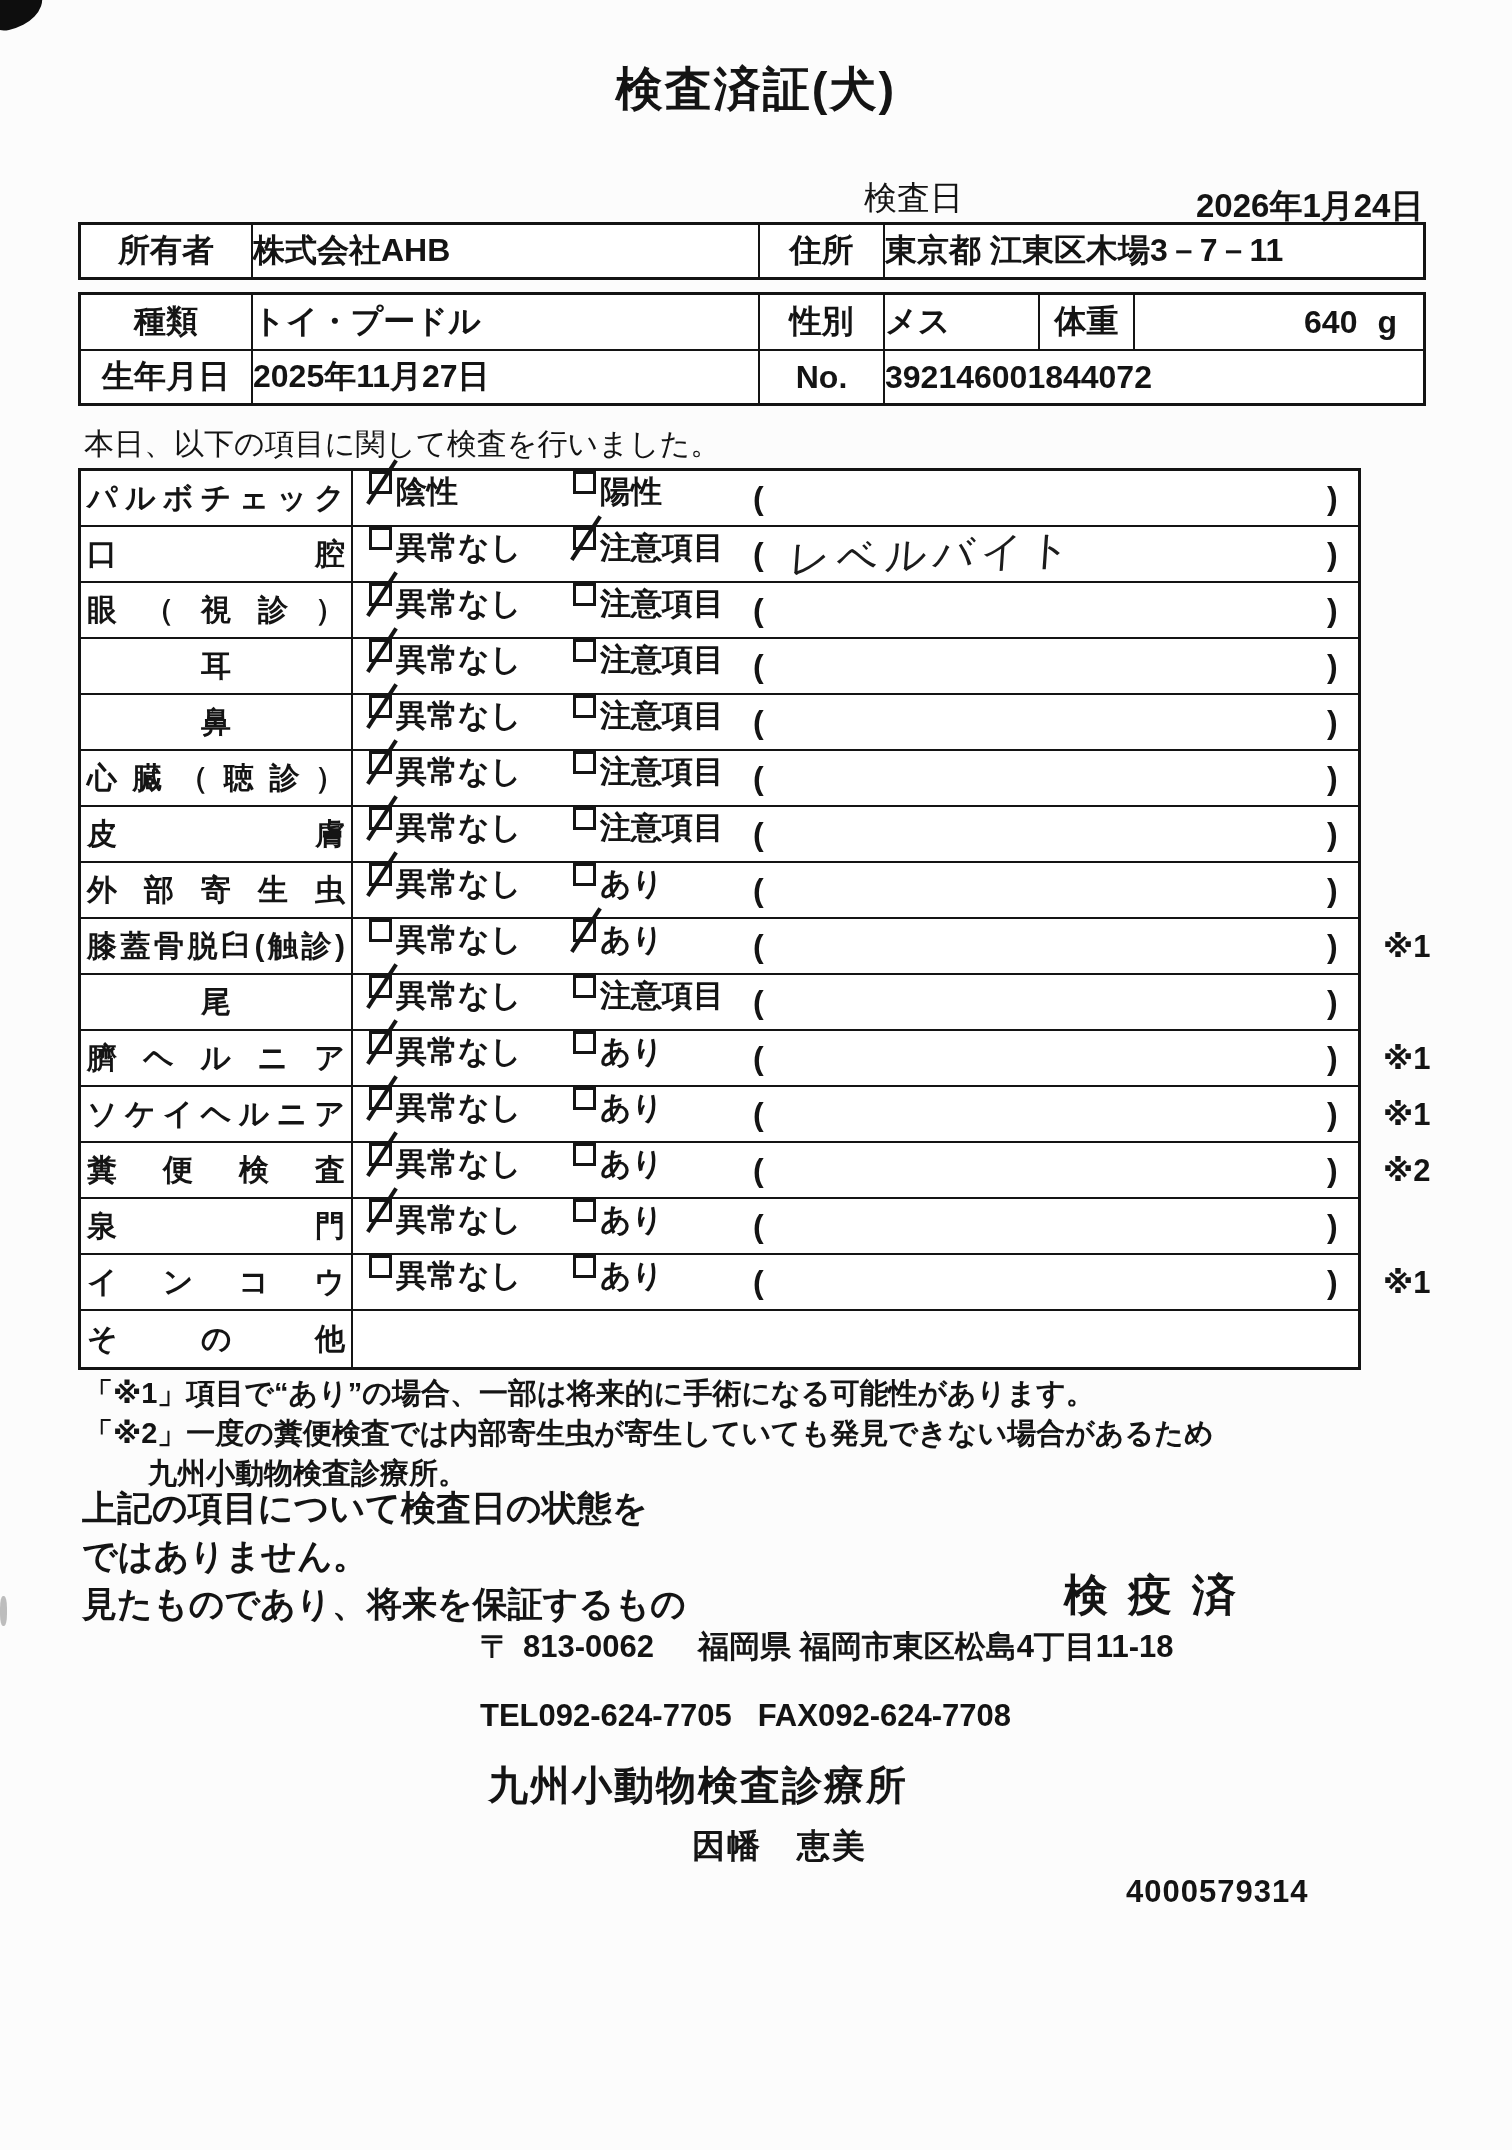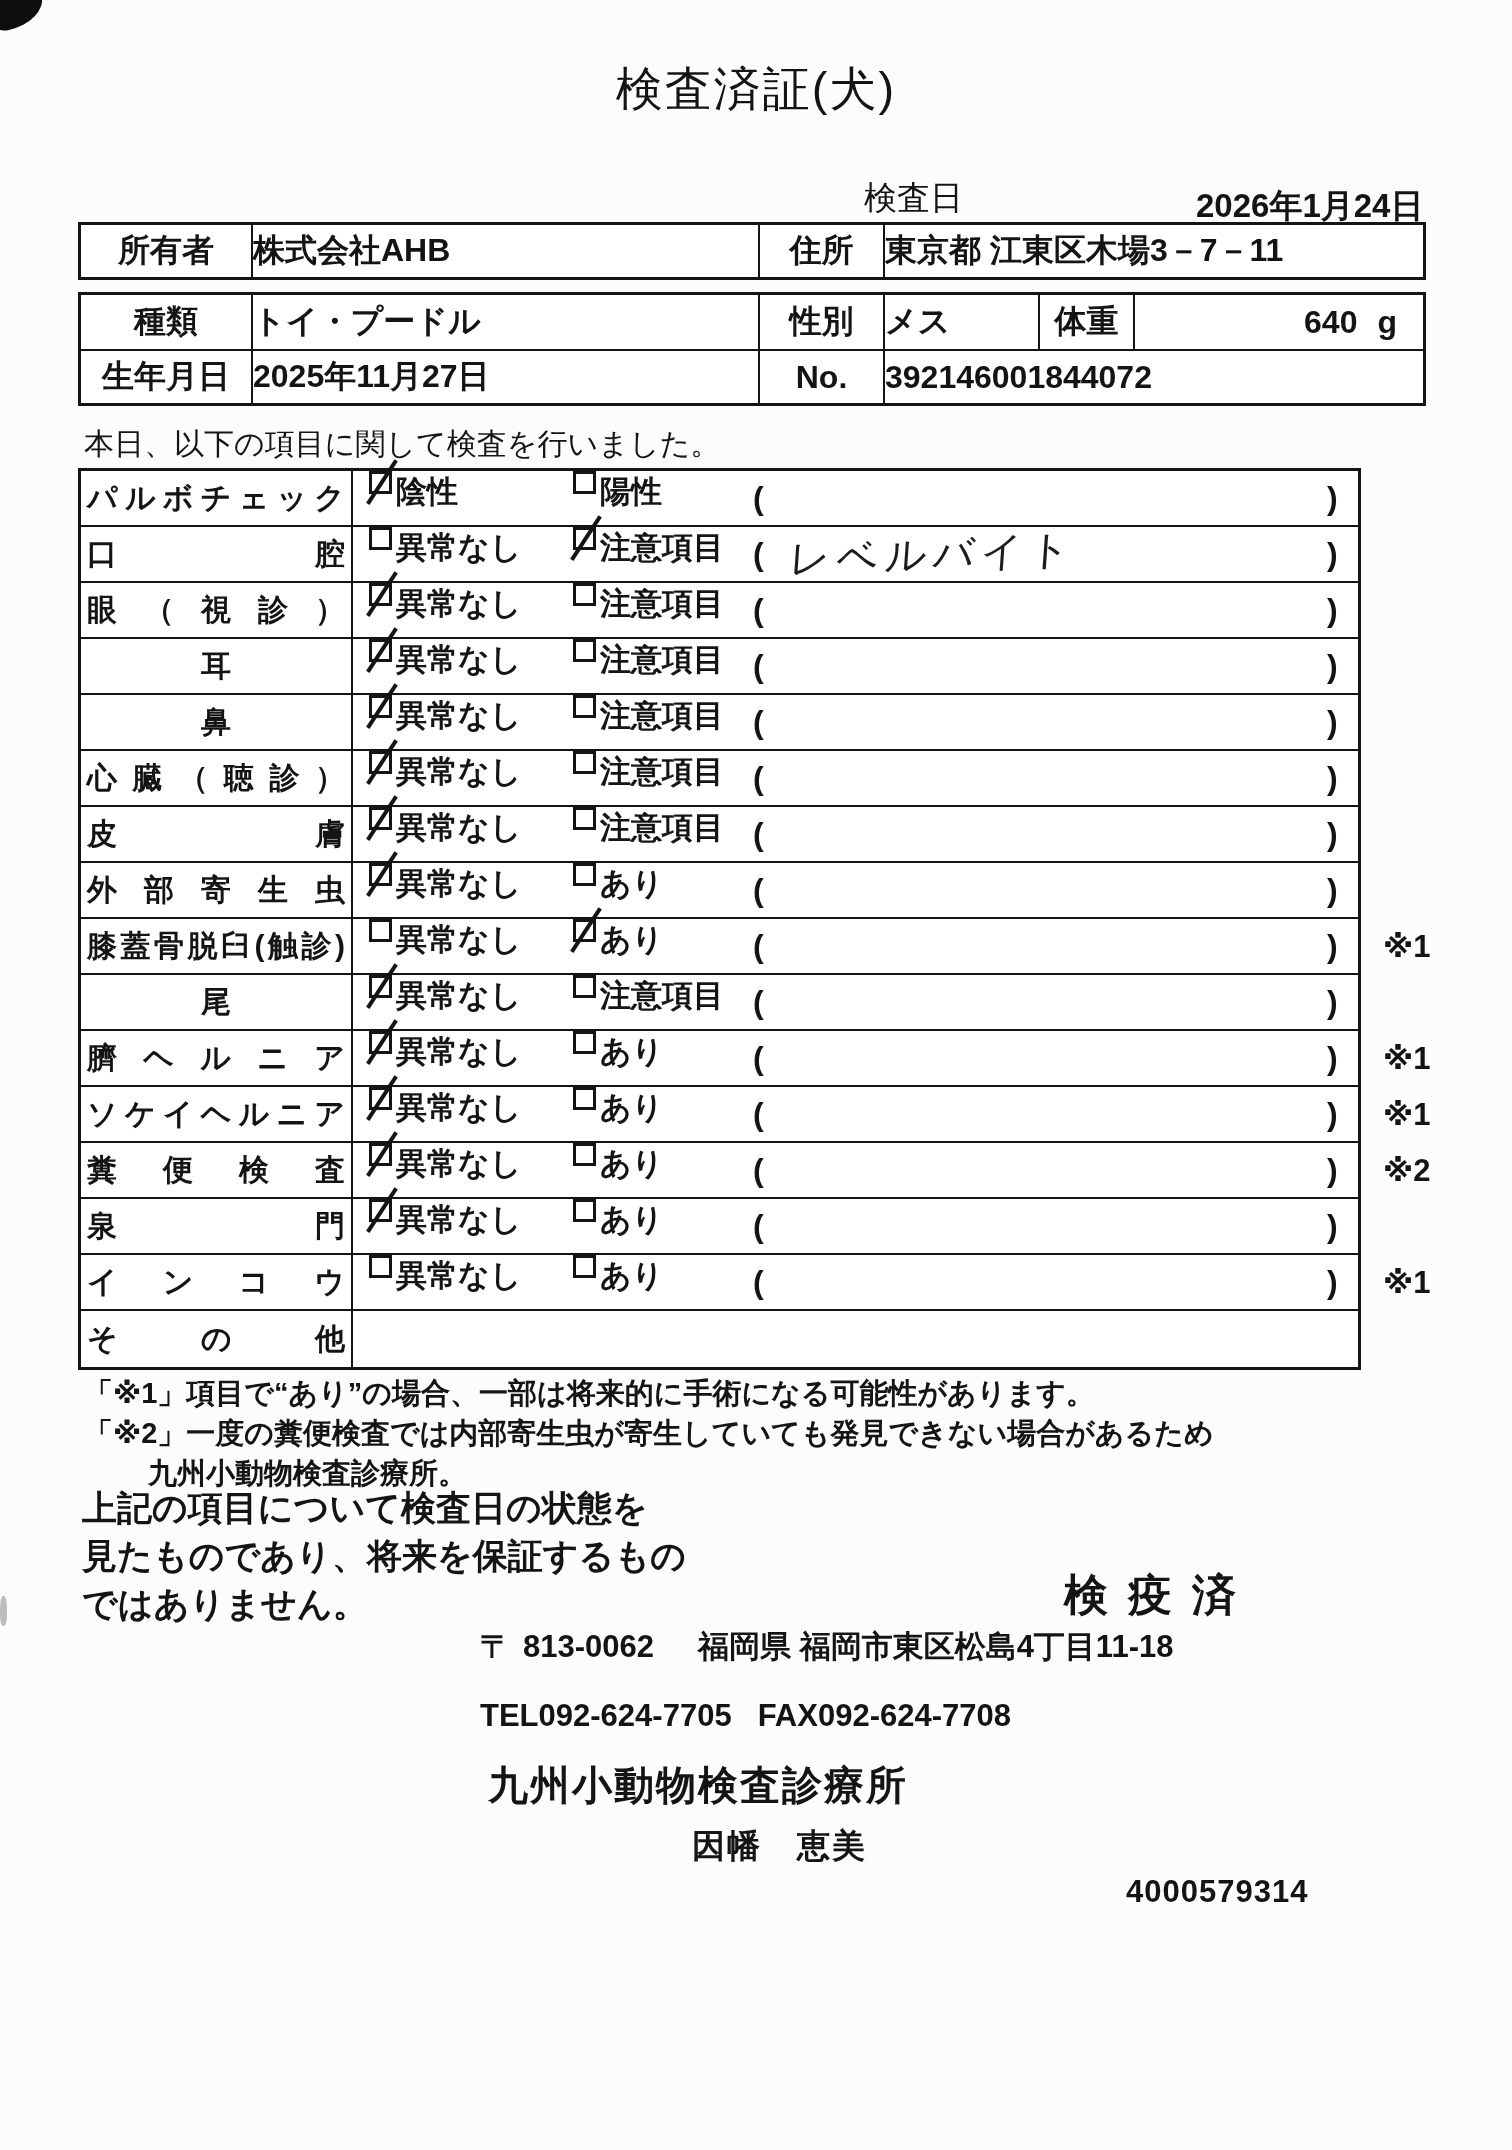--- a/index.html
+++ b/index.html
@@ -8,21 +8,21 @@
     font-family:"Liberation Sans","DejaVu Sans",sans-serif;color:#141414;overflow:hidden;
   }
   *{box-sizing:border-box}
 
   
   .corner-blob{position:absolute;left:-12px;top:-10px;width:56px;height:38px;background:#0e0e0e;
     transform:rotate(-12deg);border-radius:0 0 70% 30%}
   .edge-mark{position:absolute;left:0;top:1596px;width:7px;height:30px;background:#bdbdbd;border-radius:40%}
 
   .title{position:absolute;left:0;top:58px;width:100%;text-align:center;
-    font-size:47px;font-weight:400;letter-spacing:2px}
+    font-size:47px;font-weight:700;letter-spacing:2px}
 
   .insp-label{position:absolute;left:864px;top:176px;font-size:33px;font-weight:400}
   .insp-value{position:absolute;left:1196px;top:184px;font-size:33px;font-weight:600}
 
   
   .htable{position:absolute;left:78px;width:1348px;border:3px solid #141414;background:#fff}
   .t1{top:222px;height:58px;display:flex}
   .t2{top:292px}
   .hrow{display:flex;height:54px}
   .hrow + .hrow{border-top:2.5px solid #141414}
@@ -435,22 +435,22 @@
       </div>
     </div>
   </div>
 
 <div class="footnote fn1">「※1」項目で“あり”の場合、一部は将来的に手術になる可能性があります。</div>
 <div class="footnote fn2">「※2」一度の糞便検査では内部寄生虫が寄生していても発見できない場合があるため</div>
 <div class="footnote fn3">九州小動物検査診療所。</div>
 
 <div class="disclaimer">
   <div>上記の項目について検査日の状態を</div>
+  <div>ではありません。</div>
   <div>見たものであり、将来を保証するもの</div>
-  <div>ではありません。</div>
 </div>
 
 <div class="stamp">検疫済</div>
 
 <div class="postal">
   <span>〒</span><span class="sgap"></span><span>813-0062</span><span class="gap"></span><span>福岡県 福岡市東区松島4丁目11-18</span>
 </div>
 
 <div class="tel">
   <span>TEL</span><span class="sgap"></span><span>092-624-7705</span><span class="gap"></span><span>FAX</span><span class="sgap"></span><span>092-624-7708</span>

